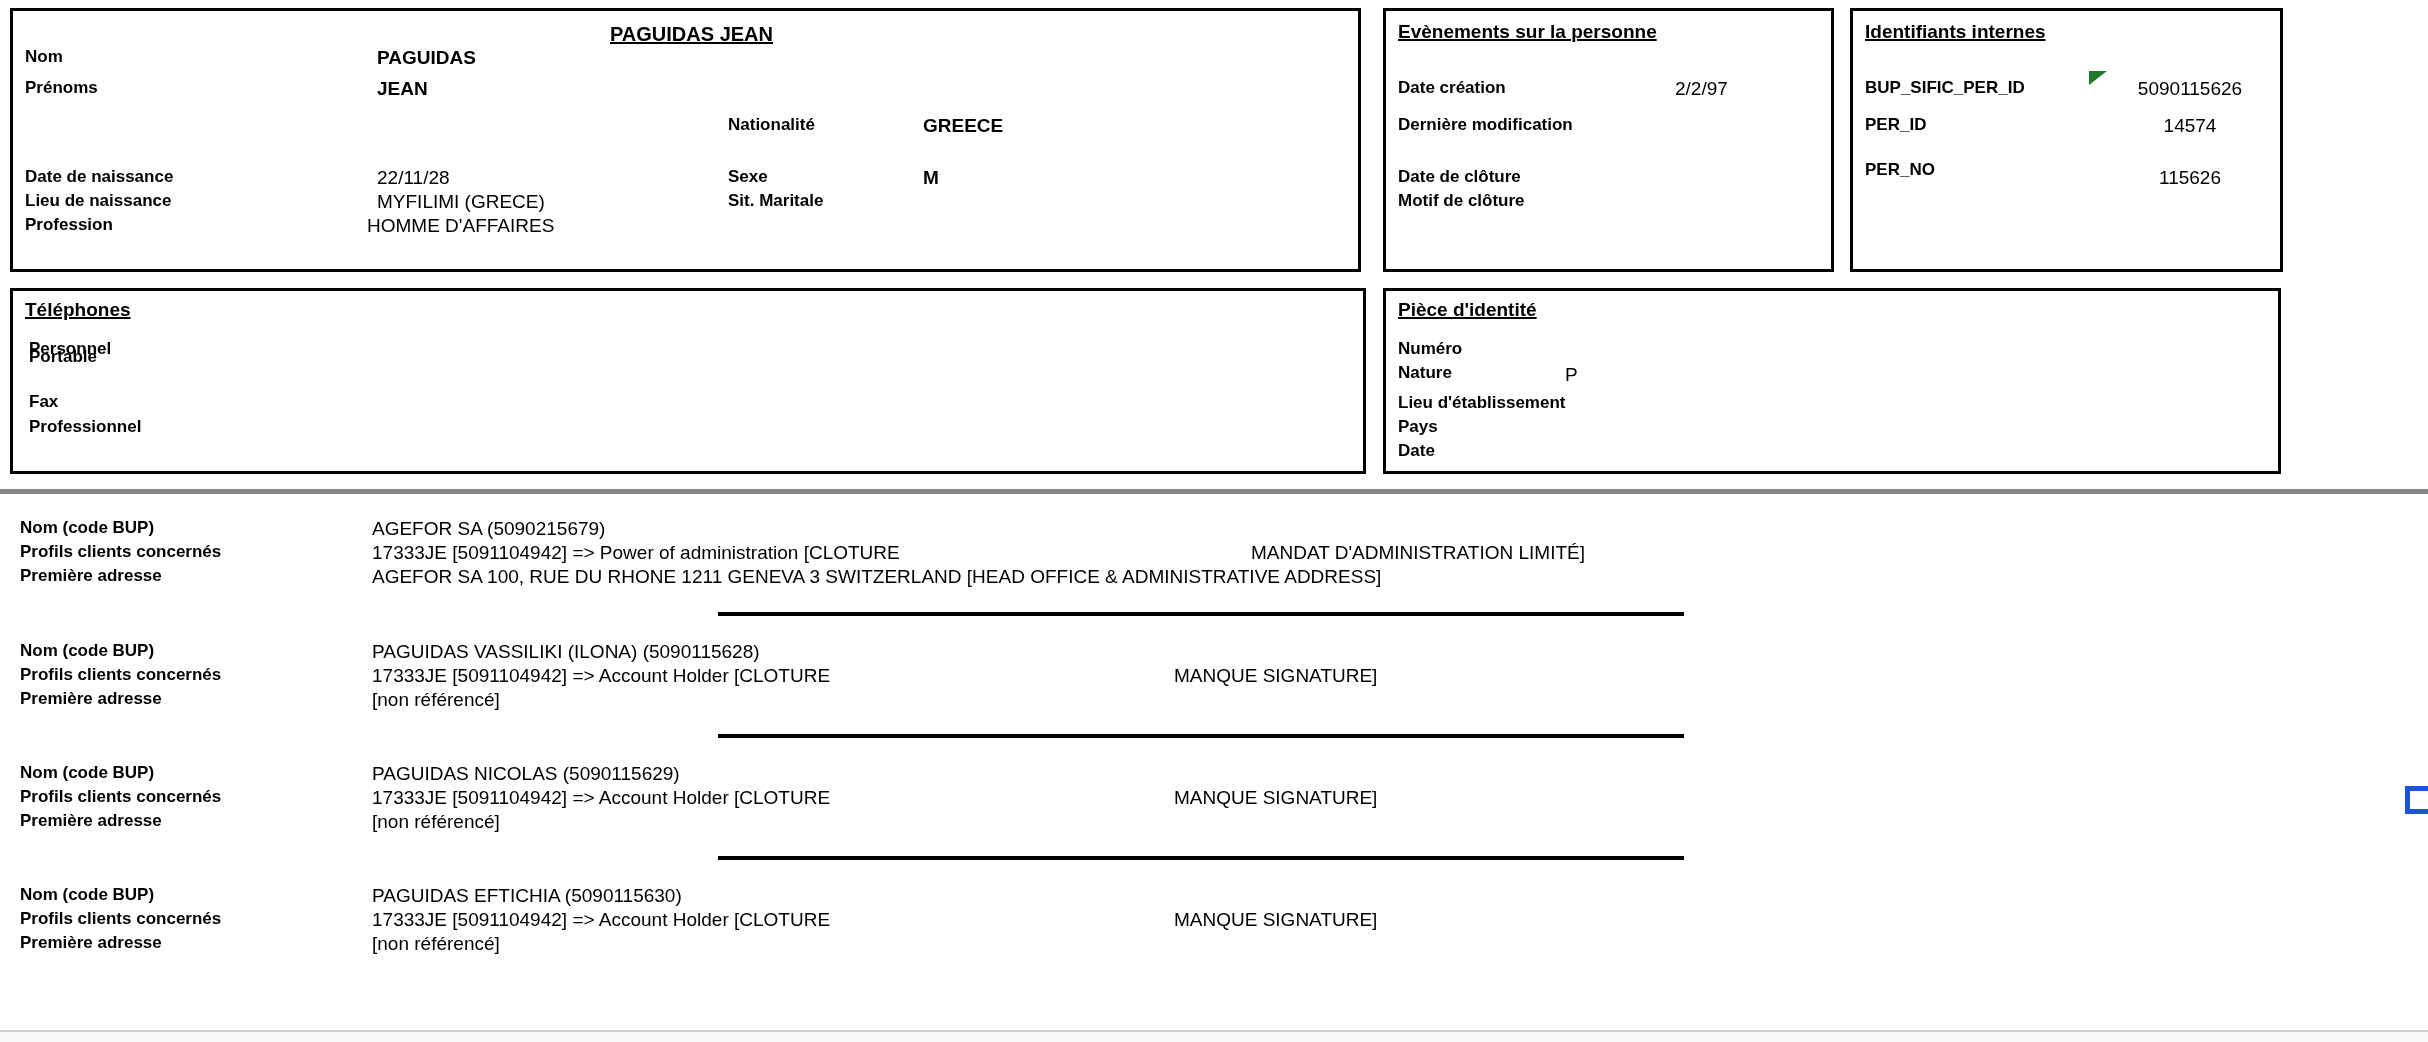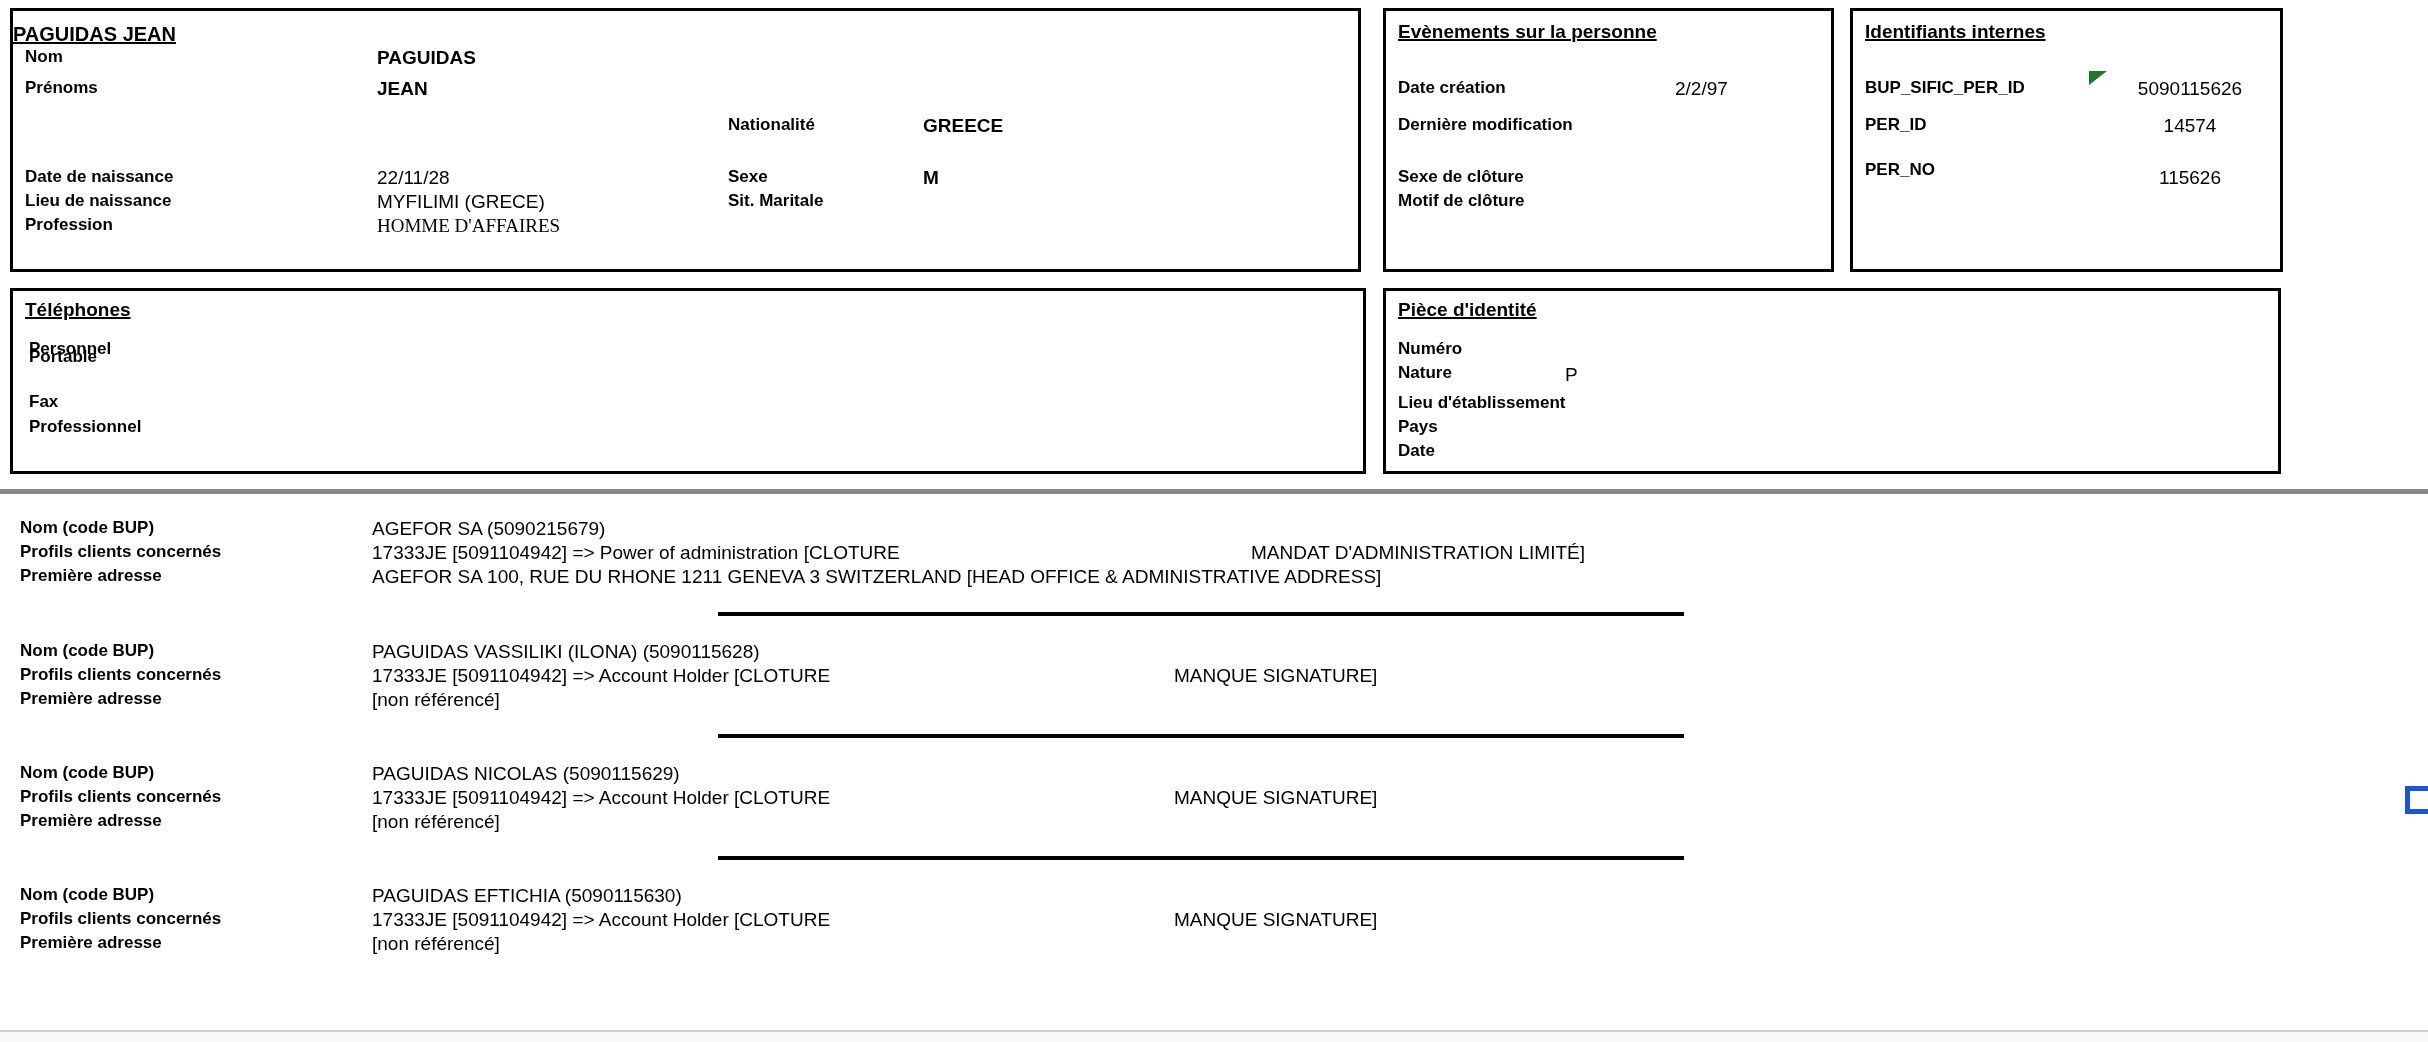--- a/index.html
+++ b/index.html
@@ -5,21 +5,21 @@
   html,body{margin:0;padding:0;background:#fff;}
   .page{position:relative;width:2428px;height:1042px;background:#ffffff;overflow:hidden;
         font-family:"Liberation Sans",sans-serif;color:#000;}
   .box{position:absolute;border:3px solid #000;background:#fff;}
   .abs{position:absolute;white-space:nowrap;}
   .lbl{font-size:17px;font-weight:bold;}
   .val{font-size:19px;font-weight:normal;}
   .val.b{font-weight:bold;}
   .title{font-size:19px;font-weight:bold;text-decoration:underline;text-decoration-thickness:2px;}
   .main-title{font-size:20px;font-weight:bold;text-decoration:underline;text-decoration-thickness:2px;}
-  .center-row{left:0;right:0;text-align:left;}
+  .center-row{left:12px;right:0;text-align:center;}
   .divider{position:absolute;left:0;top:489px;width:2428px;height:5px;background:#868686;}
   .sep{position:absolute;left:718px;width:966px;height:4px;background:#000;}
   .record{position:absolute;left:0;width:2126px;height:80px;}
   .r-lbl{left:20px;}
   .r-val{left:372px;}
   .remark{left:1174px;}
   .remark-r1{left:1251px;}
   .flag{position:absolute;left:236px;top:60px;width:18px;height:14px;}
   .selection{position:absolute;left:2405px;top:786px;width:38px;height:28px;
              border:5px solid #1b55d3;background:#fff;box-sizing:border-box;}
@@ -43,30 +43,30 @@
     <span class="abs val b" style="left:910px;top:104px;">GREECE</span>
     <span class="abs lbl" style="left:12px;top:156px;">Date de naissance</span>
     <span class="abs val" style="left:364px;top:156px;">22/11/28</span>
     <span class="abs lbl" style="left:715px;top:156px;">Sexe</span>
     <span class="abs val b" style="left:910px;top:156px;">M</span>
     <span class="abs lbl" style="left:12px;top:180px;">Lieu de naissance</span>
     <span class="abs val" style="left:364px;top:180px;">MYFILIMI (GRECE)</span>
     <span class="abs lbl" style="left:715px;top:180px;">Sit. Maritale</span>
     <span class="abs val" style="left:910px;top:180px;"></span>
     <span class="abs lbl" style="left:12px;top:204px;">Profession</span>
-    <span class="abs val" style="left:364px;top:204px;font-family:Liberation Serif, serif;">HOMME D'AFFAIRES</span>
+    <span class="abs val" style="left:354px;top:204px;">HOMME D'AFFAIRES</span>
   </section>
 
   <section class="box" style="left:1383px;top:8px;width:445px;height:258px;">
     <span class="abs title" style="left:12px;top:10px;">Evènements sur la personne</span>
     <span class="abs lbl" style="left:12px;top:67px;">Date création</span>
     <span class="abs val" style="left:289px;top:67px;">2/2/97</span>
     <span class="abs lbl" style="left:12px;top:104px;">Dernière modification</span>
     <span class="abs val" style="left:289px;top:104px;"></span>
-    <span class="abs lbl" style="left:12px;top:156px;">Sexe de clôture</span>
+    <span class="abs lbl" style="left:12px;top:156px;">Date de clôture</span>
     <span class="abs val" style="left:289px;top:156px;"></span>
     <span class="abs lbl" style="left:12px;top:180px;">Motif de clôture</span>
     <span class="abs val" style="left:289px;top:180px;"></span>
   </section>
 
   <section class="box" style="left:1850px;top:8px;width:427px;height:258px;">
     <span class="abs title" style="left:12px;top:10px;">Identifiants internes</span>
     <span class="abs lbl" style="left:12px;top:67px;">BUP_SIFIC_PER_ID</span>
     <svg class="flag" viewBox="0 0 18 14">
       <polygon points="0,0 18,0 0,14" fill="#1e7a28"></polygon>

